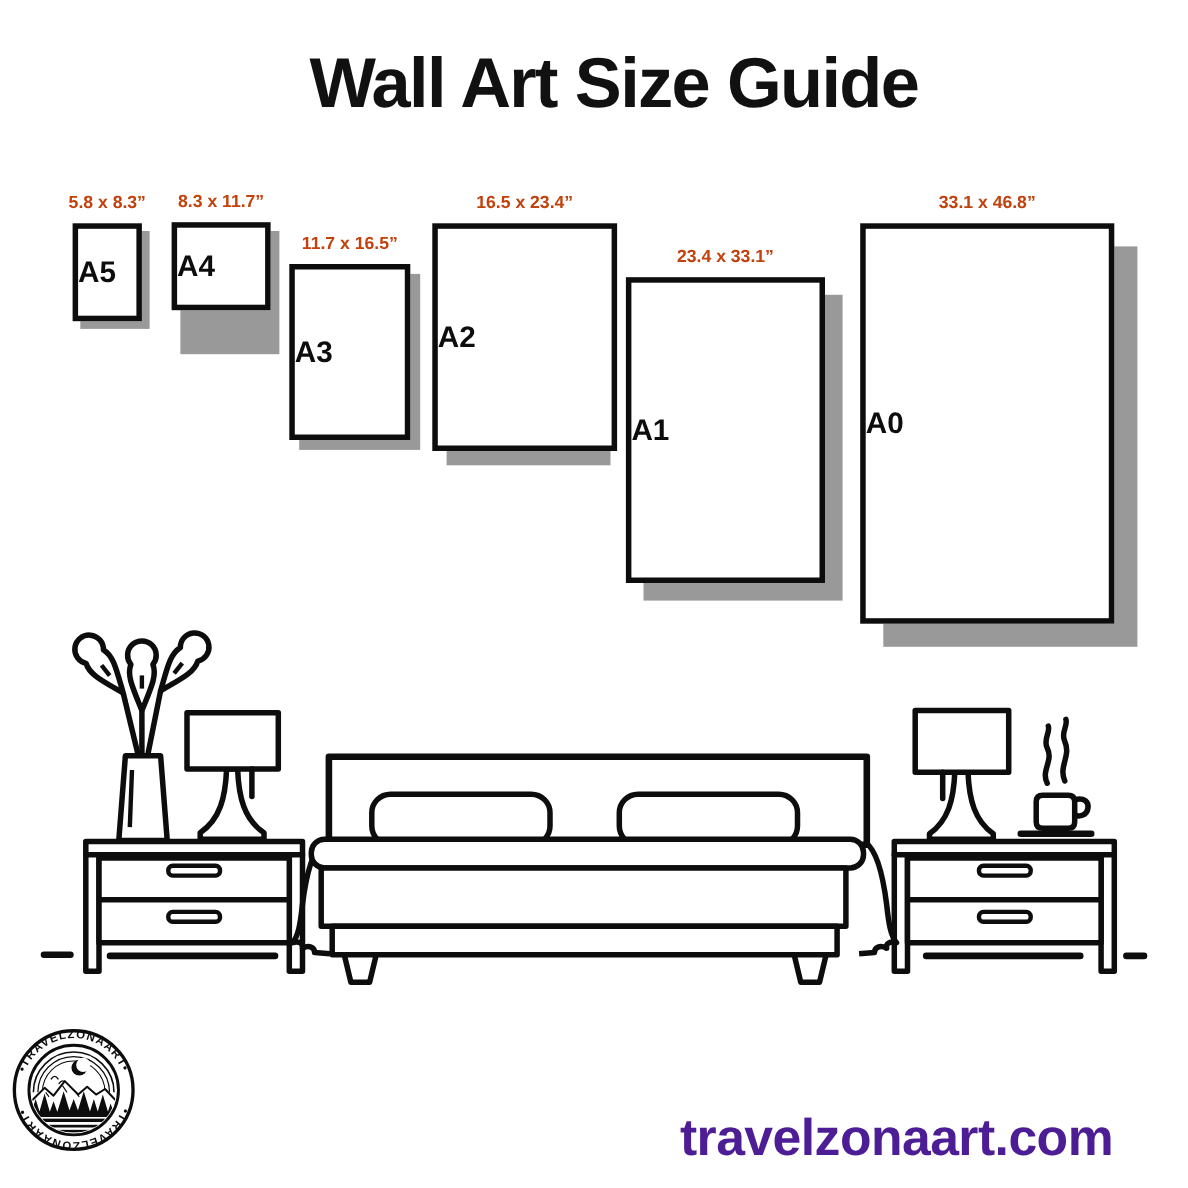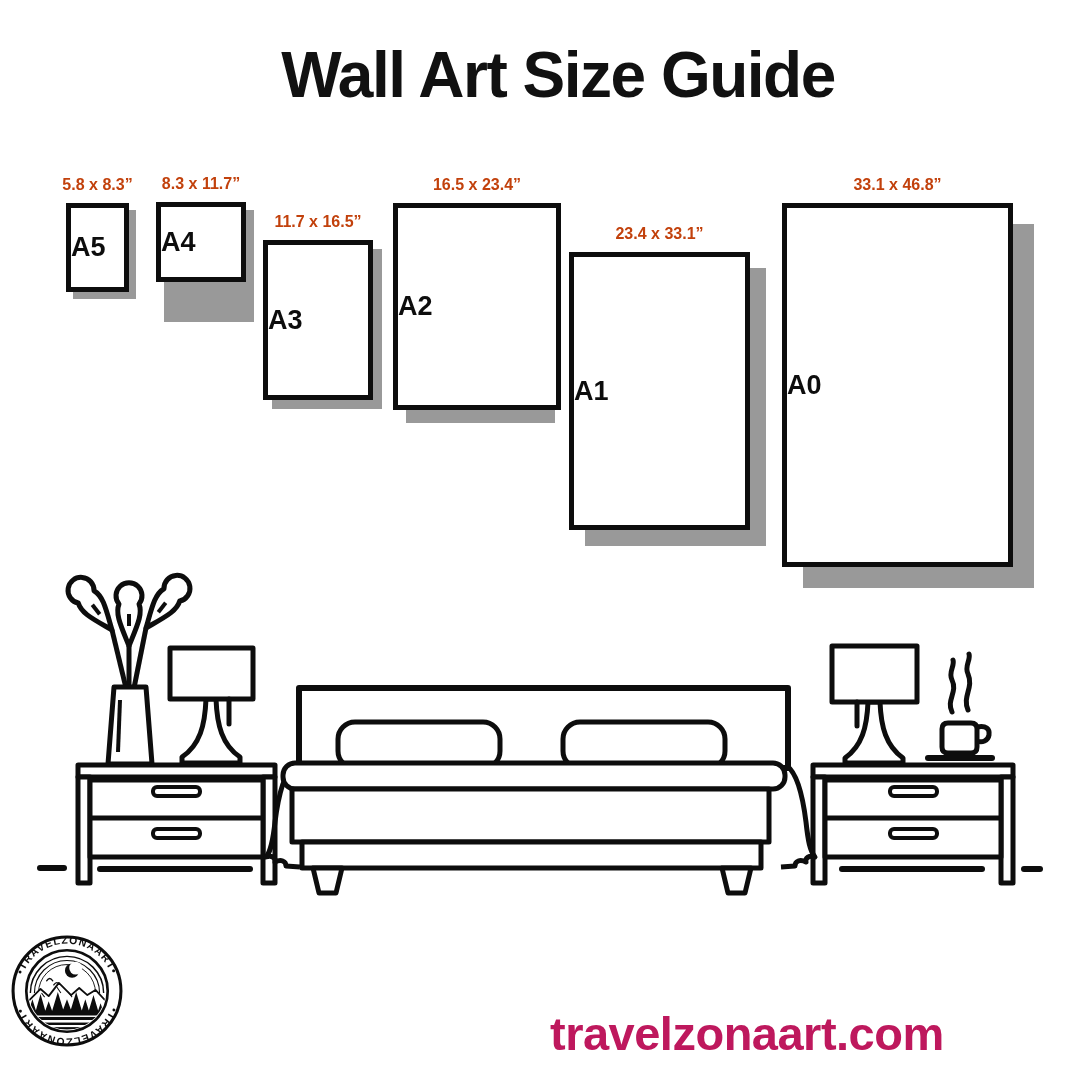--- a/index.html
+++ b/index.html
@@ -31,22 +31,22 @@
   #f-a1{left:569px;top:204px;width:181px;height:278px;margin-top:48px;}
   #f-a1 .frame-shadow{left:16px;top:16px;width:181px;height:278px;}
   #f-a0{left:782px;top:203px;width:231px;height:364px;}
   #f-a0 .frame-shadow{left:21px;top:21px;width:231px;height:364px;}
 
   
   #bedroom-svg{position:absolute;left:0;top:0;width:1080px;height:1080px;}
   #logo-svg{position:absolute;left:10px;top:934px;width:114px;height:114px;}
 
   
-  .website{position:absolute;left:550px;top:1006px;width:530px;text-align:left;
-           font-size:47px;font-weight:700;letter-spacing:-0.5px;color:#be185d;}
+  .website{position:absolute;left:550px;top:1006px;width:530px;text-align:center;
+           font-size:47px;font-weight:700;letter-spacing:-0.5px;color:#4c1d95;}
 </style>
 </head>
 <body>
 
 <div id="canvas">
 
   <div class="title">Wall Art Size Guide</div>
 
   <div class="frame-unit" id="f-a5">
     <div class="dim-label">5.8 x 8.3”</div>

